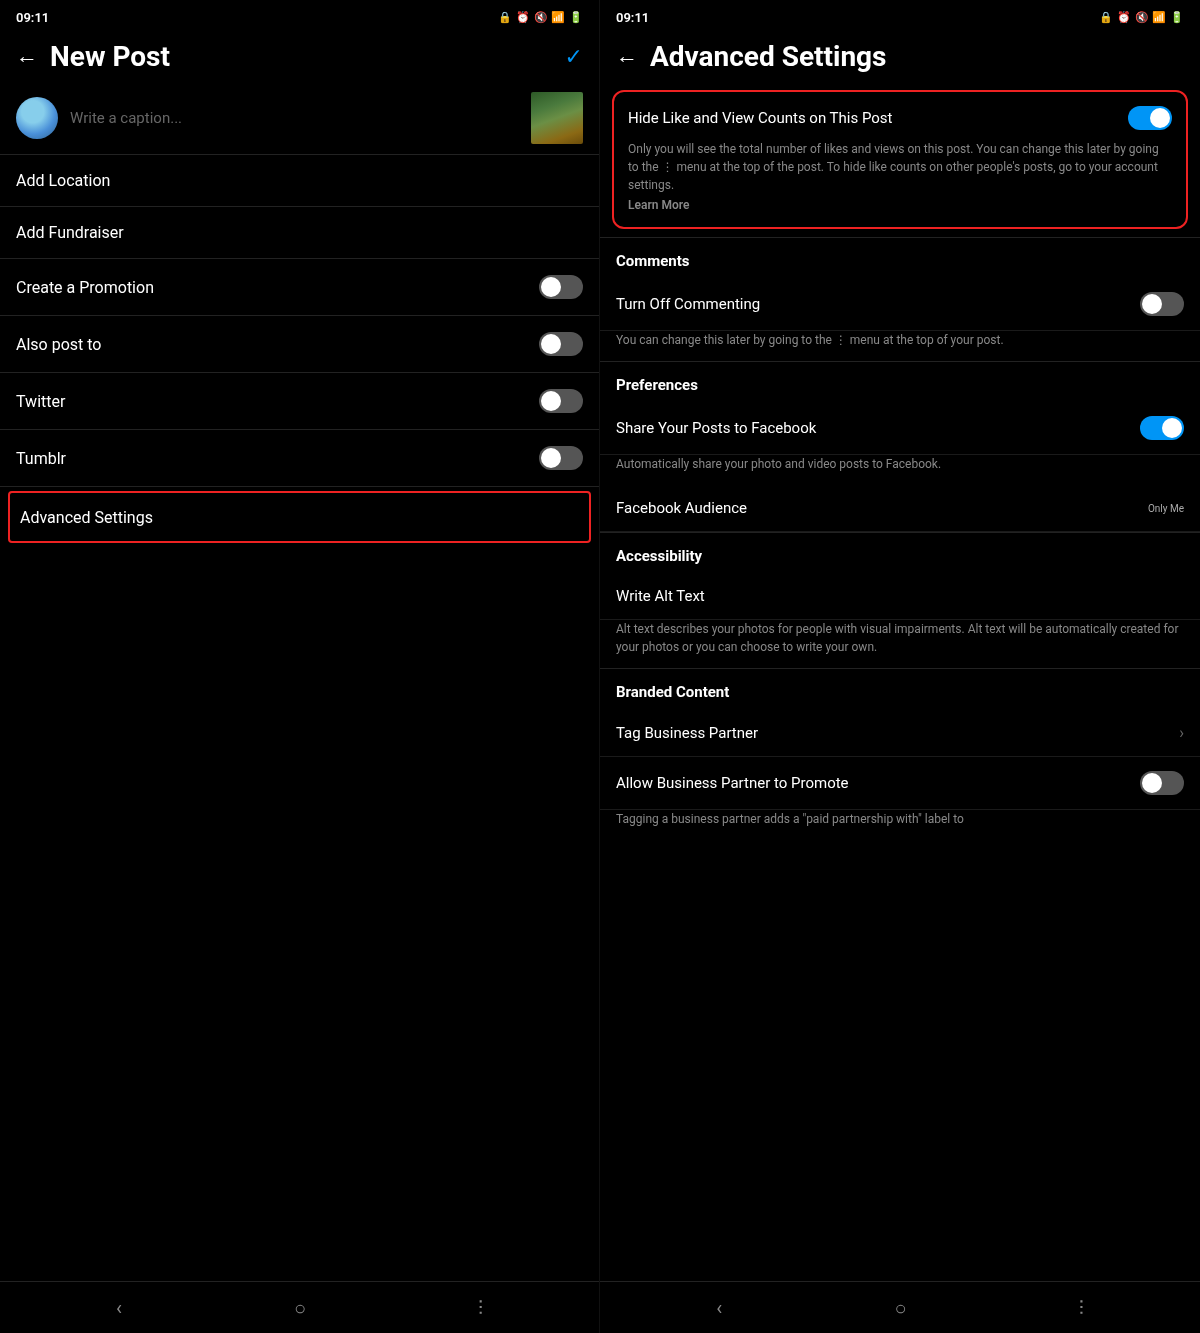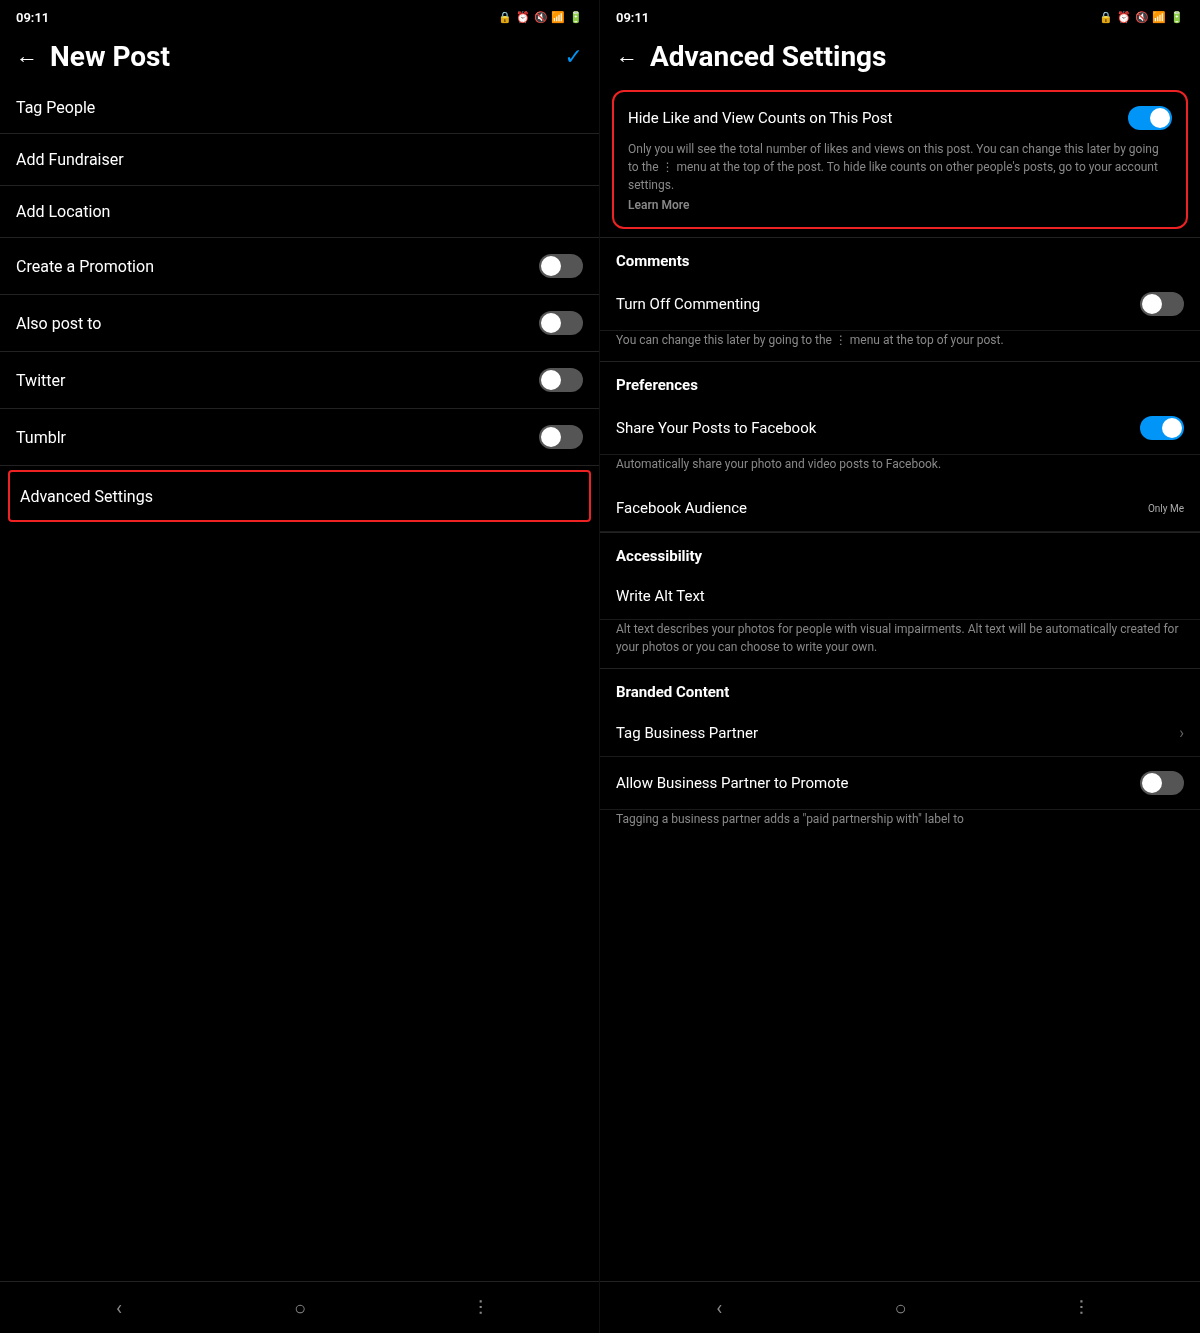--- a/index.html
+++ b/index.html
@@ -270,31 +270,35 @@
       <span>🔋</span>
     </div>
   </div>
 
   <div class="nav-bar">
     <span class="nav-back">←</span>
     <span class="nav-title">New Post</span>
     <span class="nav-check">✓</span>
   </div>
 
-
-  <div class="menu-row">
-    <span class="menu-row-label">Tag People</span>
+  <div class="caption-row">
+    <div class="avatar">
+      <div class="avatar-img"></div>
+    </div>
+    <span class="caption-placeholder">Write a caption...</span>
+    <div class="post-thumbnail"></div>
+  </div>
+
+
+  <div class="menu-row">
+    <span class="menu-row-label">Add Location</span>
   </div>
 
   <div class="menu-row">
     <span class="menu-row-label">Add Fundraiser</span>
-  </div>
-
-  <div class="menu-row">
-    <span class="menu-row-label">Add Location</span>
   </div>
 
   <div class="menu-row">
     <span class="menu-row-label">Create a Promotion</span>
     <div class="toggle"></div>
   </div>
 
   <div class="menu-row">
     <span class="menu-row-label">Also post to</span>
     <div class="toggle"></div>

